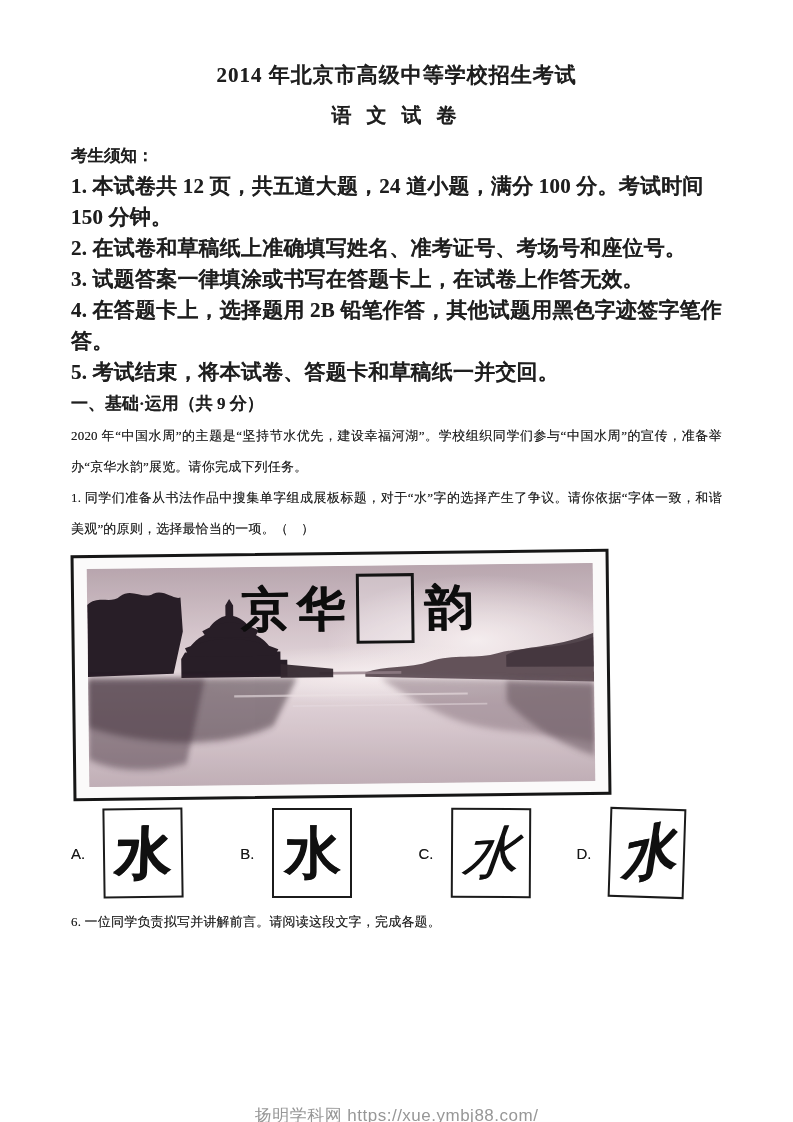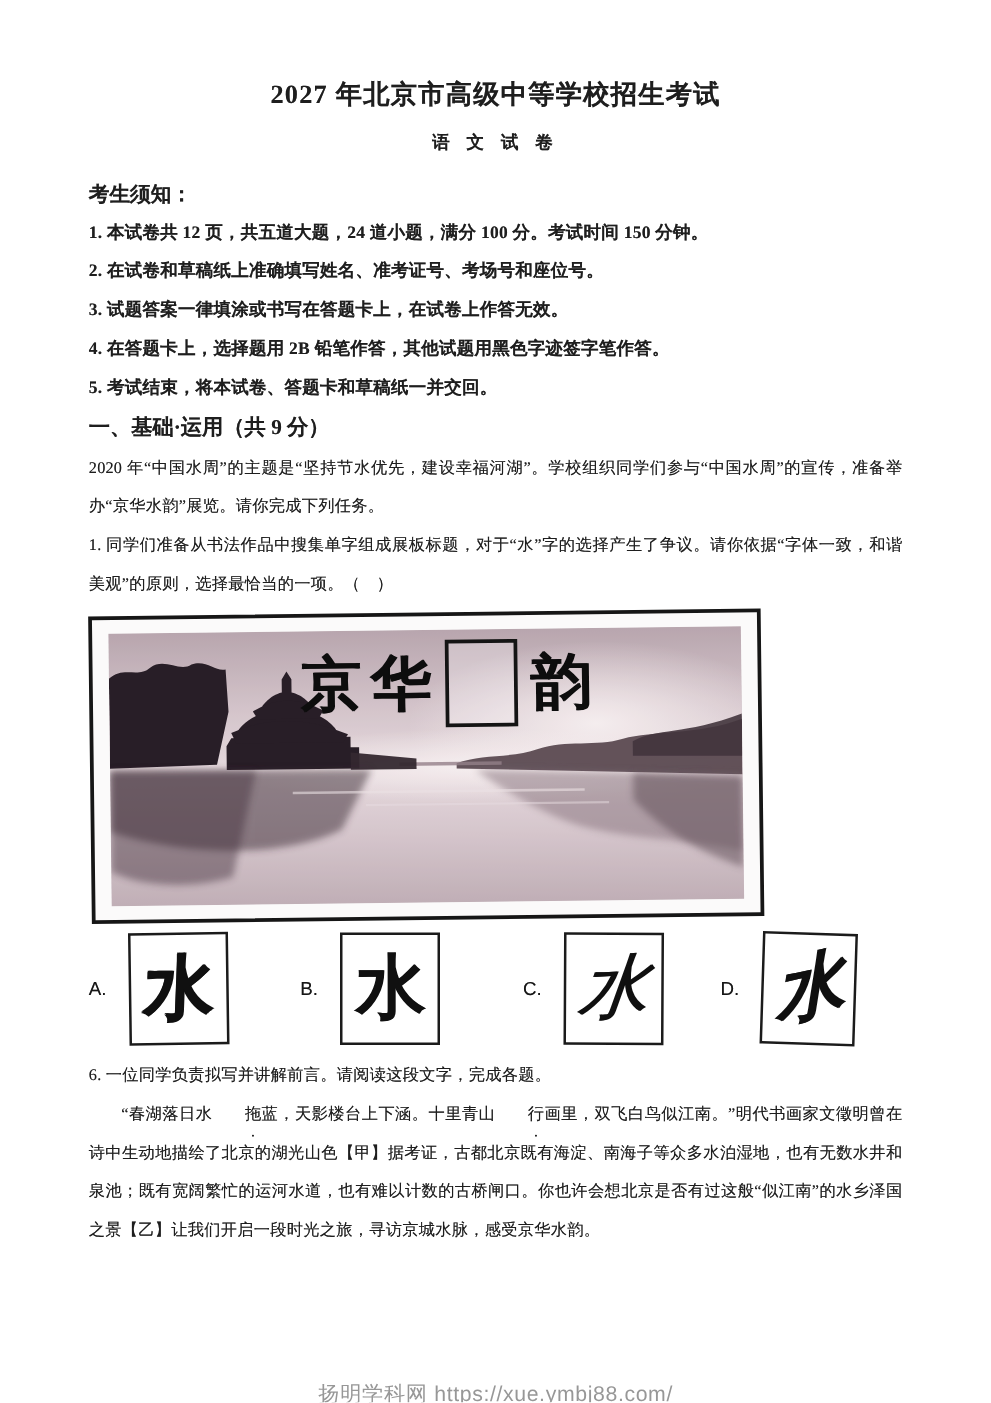--- a/index.html
+++ b/index.html
@@ -5,23 +5,23 @@
   html,body { margin:0; padding:0; background:#ffffff; }
   .page {
     position:relative; width:793px; height:1122px; margin:0 auto;
     background:#fff; overflow:hidden; box-sizing:border-box;
     padding:60px 71px 0 71px;
     font-family:"Liberation Serif","DejaVu Serif",serif;
     color:#1e1e1e;
     text-shadow:0 0 .5px rgba(20,20,20,.55);
   }
   .title { margin:0 0 10px; text-align:center; font-size:21px; font-weight:700; letter-spacing:1px; line-height:30px; }
-  .subtitle { margin:0 0 10px; text-align:center; font-size:14px; font-weight:700; letter-spacing:5px; line-height:30px; }
+  .subtitle { margin:0 0 10px; text-align:center; font-size:20px; font-weight:700; letter-spacing:5px; line-height:30px; }
   .notice-head { font-size:16.5px; font-weight:700; line-height:31px; }
-  .notice-item { font-size:14px; font-weight:600; line-height:31px; letter-spacing:.2px; }
+  .notice-item { font-size:21px; font-weight:600; line-height:31px; letter-spacing:.2px; }
   .section-head { font-size:17px; font-weight:700; line-height:32px; }
   .para { margin:0; font-size:13px; line-height:31px; text-align:justify; letter-spacing:.2px; }
   .q2-para { text-indent:2em; }
   .em-dot { position:relative; display:inline-block; }
   .em-dot::after { content:"·"; position:absolute; left:50%; bottom:-0.55em;
     transform:translateX(-50%); font-size:1em; line-height:.6; color:#1e1e1e; }
 
   
   .exhibit { margin:8px 0 0 1px; width:538px; height:246px; box-sizing:border-box;
     border:3px solid #161616; background:#fbfafa; padding:11px 13px;
@@ -53,21 +53,21 @@
   .q2-sub { margin-top:6px; }
   .watermark { position:absolute; left:0; right:0; top:1104px; text-align:center;
     font-family:"Liberation Sans","DejaVu Sans",sans-serif; font-size:17px;
     color:#979797; letter-spacing:.5px; text-shadow:none; }
 </style>
 </head>
 <body>
 
 <div class="page">
 
-  <h1 class="title">2027 年北京市高级中等学校招生考试</h1>
+  <h1 class="title">2014 年北京市高级中等学校招生考试</h1>
   <h2 class="subtitle">语 文 试 卷</h2>
 
   <div class="notice-head">考生须知：</div>
   <div class="notice-item">1. 本试卷共 12 页，共五道大题，24 道小题，满分 100 分。考试时间 150 分钟。</div>
   <div class="notice-item">2. 在试卷和草稿纸上准确填写姓名、准考证号、考场号和座位号。</div>
   <div class="notice-item">3. 试题答案一律填涂或书写在答题卡上，在试卷上作答无效。</div>
   <div class="notice-item">4. 在答题卡上，选择题用 2B 铅笔作答，其他试题用黑色字迹签字笔作答。</div>
   <div class="notice-item">5. 考试结束，将本试卷、答题卡和草稿纸一并交回。</div>
 
   <div class="section-head">一、基础·运用（共 9 分）</div>
@@ -148,18 +148,17 @@
     <div class="opt opt-d">
       <span class="opt-label">D.</span>
       <div class="calli-box box-d">
         <span class="calli calli-d">水</span>
       </div>
     </div>
   </div>
 
   <p class="para q2-lead">6. 一位同学负责拟写并讲解前言。请阅读这段文字，完成各题。</p>
 
-  <p class="para q2-para"><span>“春湖落日水</span><span class="em-dot">拖</span><span>蓝，天影楼台上下涵。十里青山</span><span class="em-dot">行</span><span>画里，双飞白鸟似江南。”明代书画家文徵明曾在诗中生动地描绘了北京的湖光山色【甲】据考证，古都北京既有海淀、南海子等众多水泊湿地，也有无数水井和泉池；既有宽阔繁忙的运河水道，也有难以计数的古桥闸口。你也许会想北京是否有过这般“似江南”的水乡泽国之景【乙】让我们开启一段时光之旅，寻访京城水脉，感受京华水韵。</span></p>
 
 
   <div class="watermark">扬明学科网 https://xue.ymbj88.com/</div>
 
 </div>
 
 </body></html>

